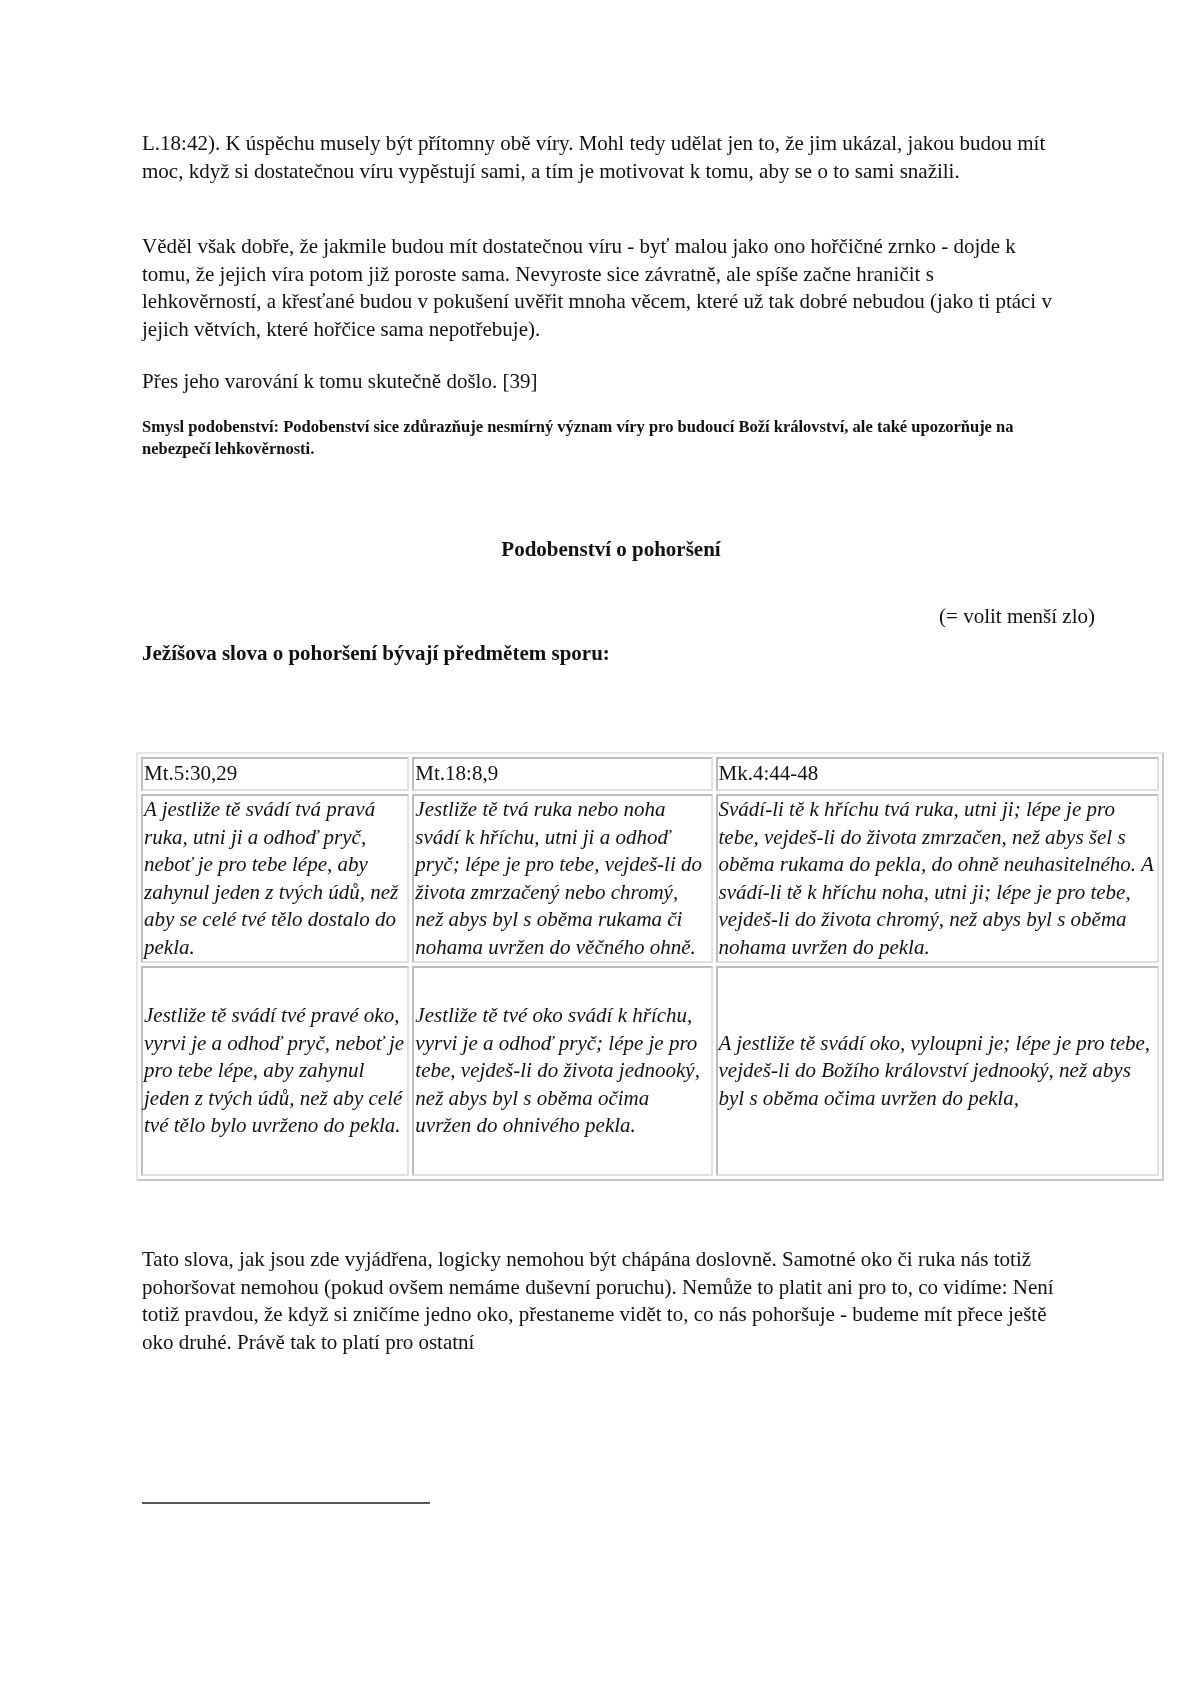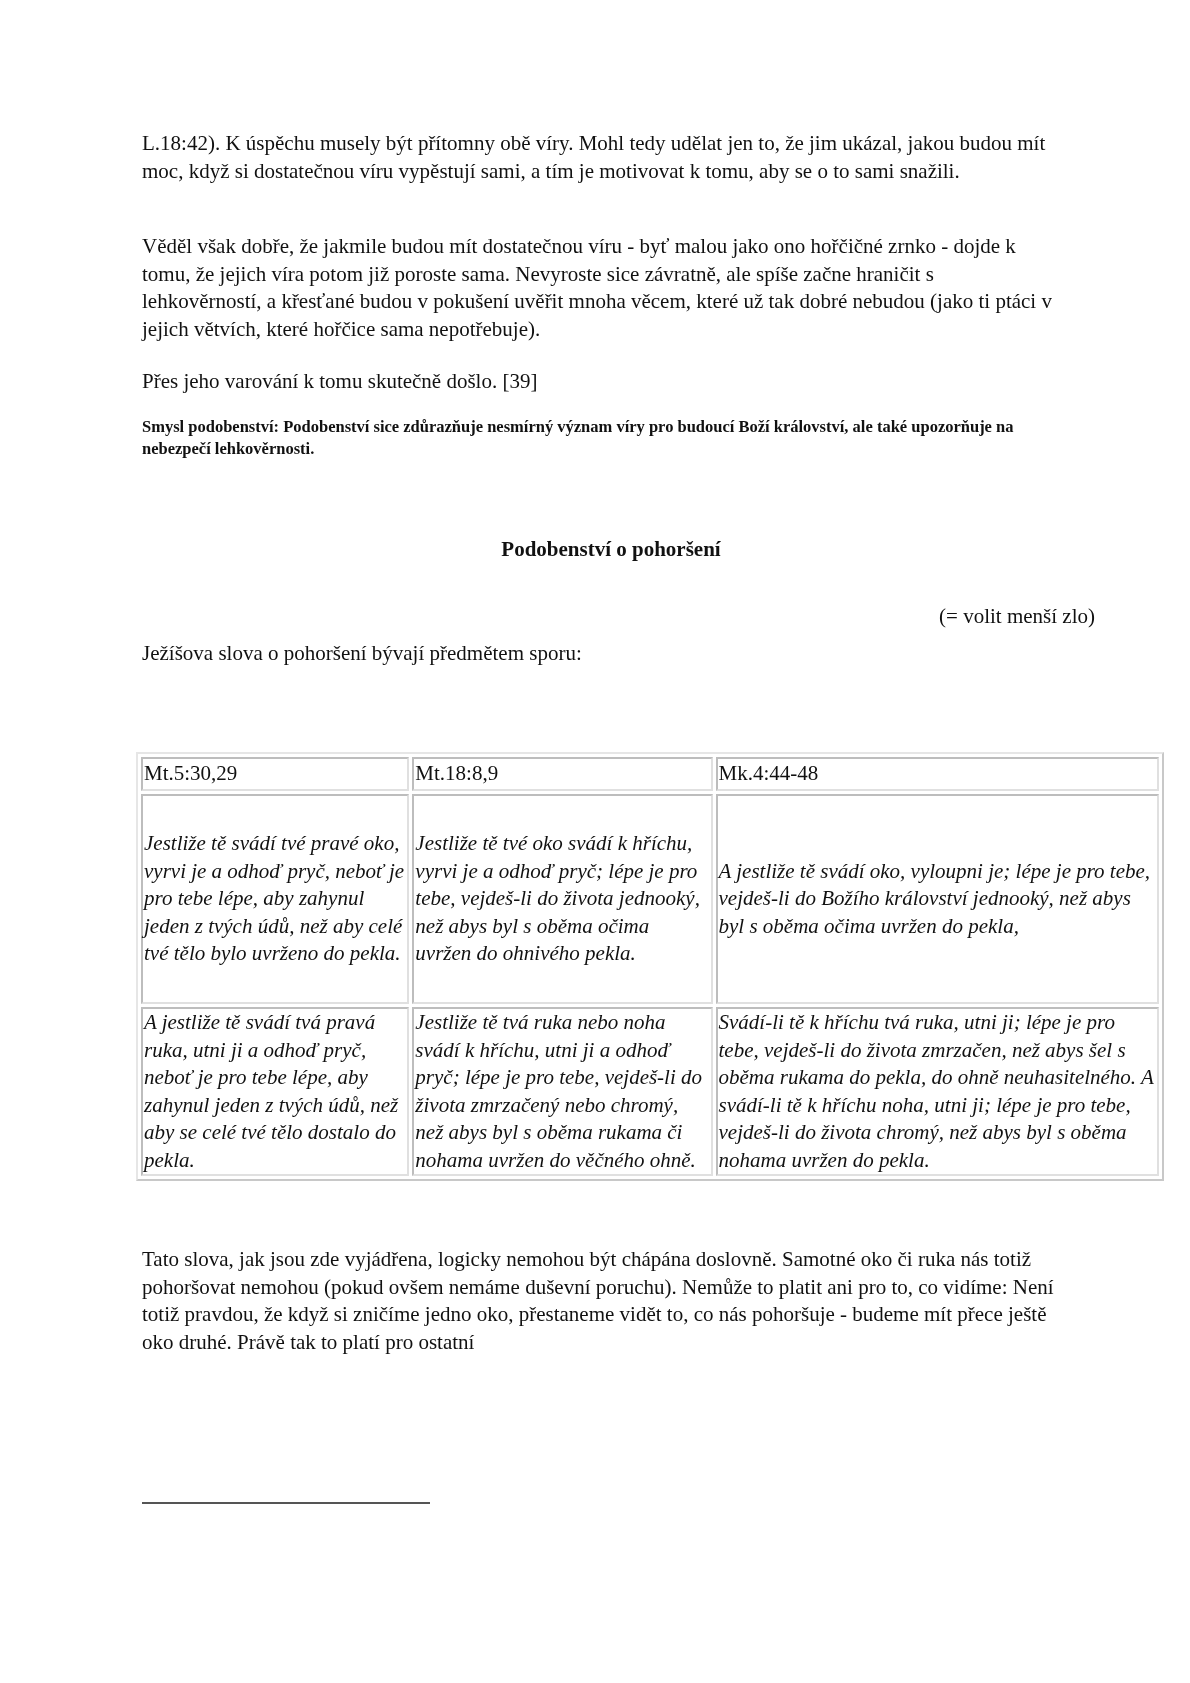--- a/index.html
+++ b/index.html
@@ -51,43 +51,43 @@
 
 <div class="page">
   <p class="para" style="top:130px;">L.18:42). K úspěchu musely být přítomny obě víry. Mohl tedy udělat jen to, že jim ukázal, jakou budou mít moc, když si dostatečnou víru vypěstují sami, a tím je motivovat k tomu, aby se o to sami snažili.</p>
   <p class="para" style="top:233px;">Věděl však dobře, že jakmile budou mít dostatečnou víru - byť malou jako ono hořčičné zrnko - dojde k tomu, že jejich víra potom již poroste sama. Nevyroste sice závratně, ale spíše začne hraničit s lehkověrností, a křesťané budou v pokušení uvěřit mnoha věcem, které už tak dobré nebudou (jako ti ptáci v jejich větvích, které hořčice sama nepotřebuje).</p>
   <p class="para" style="top:368px;">Přes jeho varování k tomu skutečně došlo. [39]</p>
   <p class="bold-note" style="top:416px;">Smysl podobenství: Podobenství sice zdůrazňuje nesmírný význam víry pro budoucí Boží království, ale také upozorňuje na nebezpečí lehkověrnosti.</p>
 
   <h2 class="heading" style="top:537px;">Podobenství o pohoršení</h2>
   <p class="subheading" style="top:588px;">(= volit menší zlo)</p>
 
-  <p class="para" style="top:640px;">Ježíšova slova o pohoršení bývají předmětem sporu:</p>
+  <p class="para" style="top:640px;font-weight:bold;">Ježíšova slova o pohoršení bývají předmětem sporu:</p>
 
   <table class="compare">
     <colgroup>
       <col class="c1">
         <col class="c2">
         <col class="c3">
     </colgroup>
     <tbody>
         <tr class="head">
       <td>Mt.5:30,29</td>
       <td>Mt.18:8,9</td>
       <td>Mk.4:44-48</td>
     </tr>
     <tr>
+      <td class="it">A jestliže tě svádí tvá pravá ruka, utni ji a odhoď pryč, neboť je pro tebe lépe, aby zahynul jeden z tvých údů, než aby se celé tvé tělo dostalo do pekla.</td>
+      <td class="it">Jestliže tě tvá ruka nebo noha svádí k hříchu, utni ji a odhoď pryč; lépe je pro tebe, vejdeš-li do života zmrzačený nebo chromý, než abys byl s oběma rukama či nohama uvržen do věčného ohně.</td>
+      <td class="it">Svádí-li tě k hříchu tvá ruka, utni ji; lépe je pro tebe, vejdeš-li do života zmrzačen, než abys šel s oběma rukama do pekla, do ohně neuhasitelného. A svádí-li tě k hříchu noha, utni ji; lépe je pro tebe, vejdeš-li do života chromý, než abys byl s oběma nohama uvržen do pekla.</td>
+    </tr>
+    <tr>
       <td class="it">Jestliže tě svádí tvé pravé oko, vyrvi je a odhoď pryč, neboť je pro tebe lépe, aby zahynul jeden z tvých údů, než aby celé tvé tělo bylo uvrženo do pekla.</td>
       <td class="it">Jestliže tě tvé oko svádí k hříchu, vyrvi je a odhoď pryč; lépe je pro tebe, vejdeš-li do života jednooký, než abys byl s oběma očima uvržen do ohnivého pekla.</td>
       <td class="it" style="height:206px;">A jestliže tě svádí oko, vyloupni je; lépe je pro tebe, vejdeš-li do Božího království jednooký, než abys byl s oběma očima uvržen do pekla,</td>
-    </tr>
-    <tr>
-      <td class="it">A jestliže tě svádí tvá pravá ruka, utni ji a odhoď pryč, neboť je pro tebe lépe, aby zahynul jeden z tvých údů, než aby se celé tvé tělo dostalo do pekla.</td>
-      <td class="it">Jestliže tě tvá ruka nebo noha svádí k hříchu, utni ji a odhoď pryč; lépe je pro tebe, vejdeš-li do života zmrzačený nebo chromý, než abys byl s oběma rukama či nohama uvržen do věčného ohně.</td>
-      <td class="it">Svádí-li tě k hříchu tvá ruka, utni ji; lépe je pro tebe, vejdeš-li do života zmrzačen, než abys šel s oběma rukama do pekla, do ohně neuhasitelného. A svádí-li tě k hříchu noha, utni ji; lépe je pro tebe, vejdeš-li do života chromý, než abys byl s oběma nohama uvržen do pekla.</td>
     </tr>
   </tbody>
     </table>
 
   <p class="para" style="top:1246px;">Tato slova, jak jsou zde vyjádřena, logicky nemohou být chápána doslovně. Samotné oko či ruka nás totiž pohoršovat nemohou (pokud ovšem nemáme duševní poruchu). Nemůže to platit ani pro to, co vidíme: Není totiž pravdou, že když si zničíme jedno oko, přestaneme vidět to, co nás pohoršuje - budeme mít přece ještě oko druhé. Právě tak to platí pro ostatní</p>
 
   <div class="footnote-rule"></div>
 </div>
 
 </body></html>

